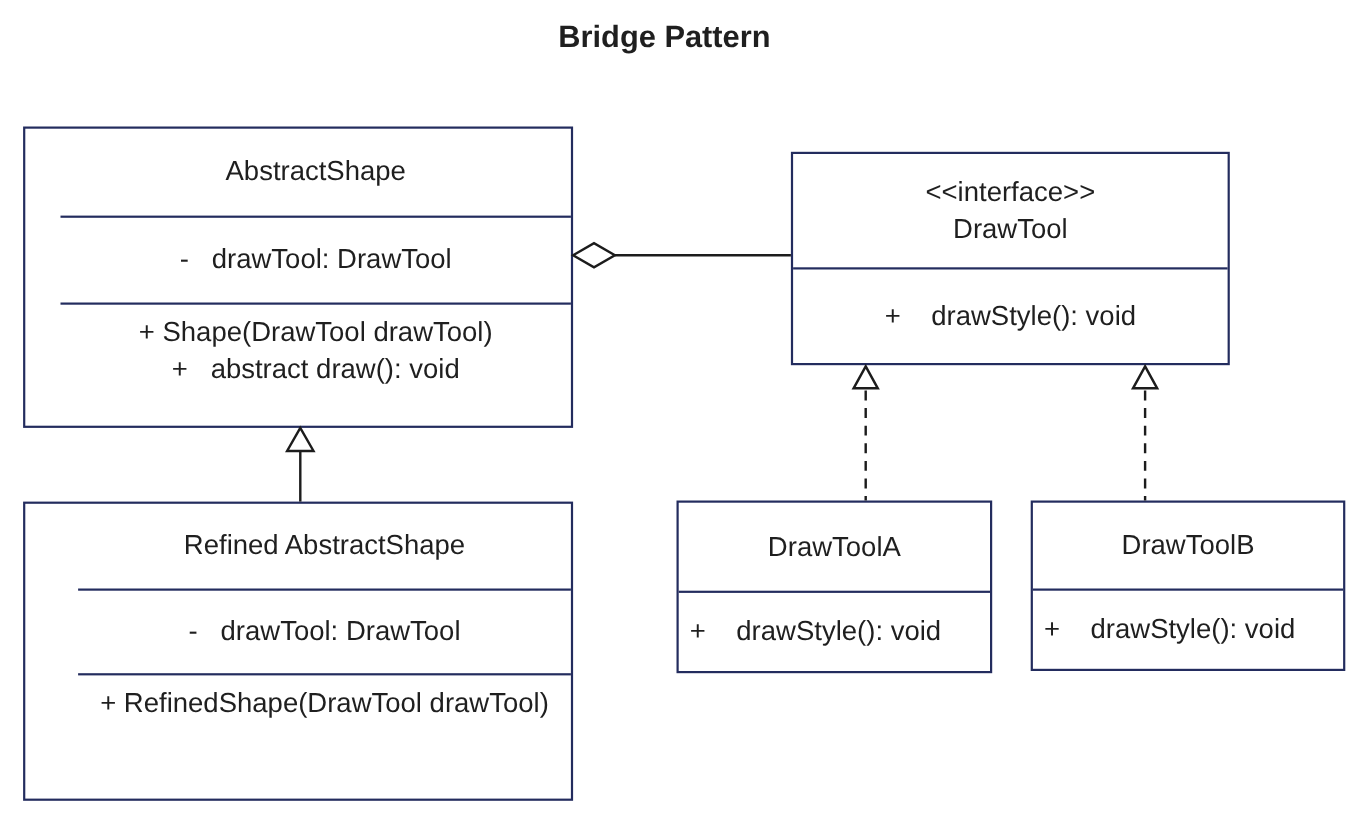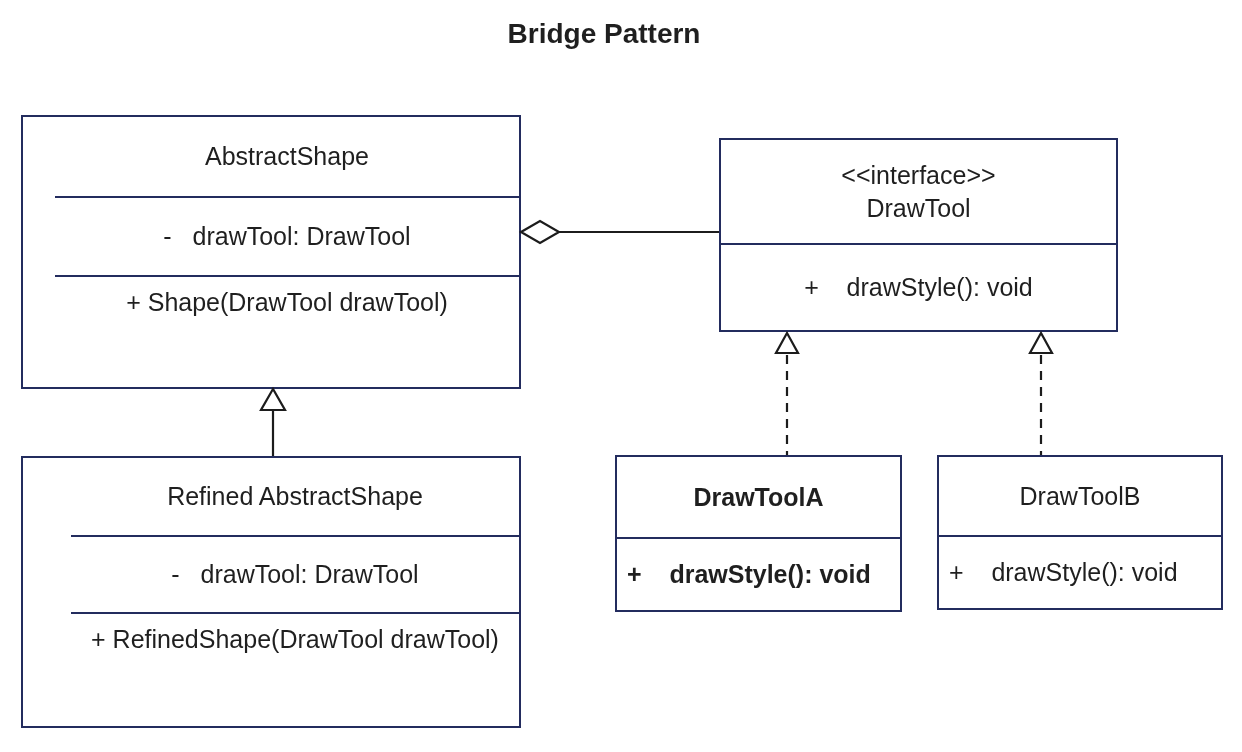--- a/index.html
+++ b/index.html
@@ -55,21 +55,21 @@
 
   #box-drawtool{left:719px;top:138px;width:399px;height:194px;}
   #box-drawtool .c1{height:103px;}
   #box-drawtool .c2{flex:1;}
 
   #box-refined{left:21px;top:456px;width:500px;height:272px;padding-left:48px;}
   #box-refined .c1{height:77px;}
   #box-refined .c2{height:77px;}
   #box-refined .c3{flex:1;text-align:right;}
 
-  #box-drawtool-a{left:615px;top:455px;width:287px;height:157px;font-weight:bold;}
+  #box-drawtool-a{left:615px;top:455px;width:287px;height:157px;}
   #box-drawtool-a .c1{height:80px;}
   #box-drawtool-a .c2{flex:1;}
 
   #box-drawtool-b{left:937px;top:455px;width:286px;height:155px;}
   #box-drawtool-b .c1{height:78px;}
   #box-drawtool-b .c2{flex:1;}
 
   #connector-layer{
     position:absolute;left:0;top:0;width:1242px;height:752px;
     pointer-events:none;
@@ -87,20 +87,21 @@
 
   <div class="uml-box" id="box-abstract-shape">
     <div class="compartment c1">
       <span class="line">AbstractShape</span>
     </div>
     <div class="compartment c2">
       <span class="line">-   drawTool: DrawTool</span>
     </div>
     <div class="compartment c3 methods">
       <span class="line">+ Shape(DrawTool drawTool)</span>
+      <span class="line">+   abstract draw(): void</span>
     </div>
   </div>
 
   <div class="uml-box" id="box-drawtool">
     <div class="compartment c1">
       <span class="line">&lt;&lt;interface&gt;&gt;</span>
       <span class="line">DrawTool</span>
     </div>
     <div class="compartment c2">
       <span class="line">+    drawStyle(): void</span>

